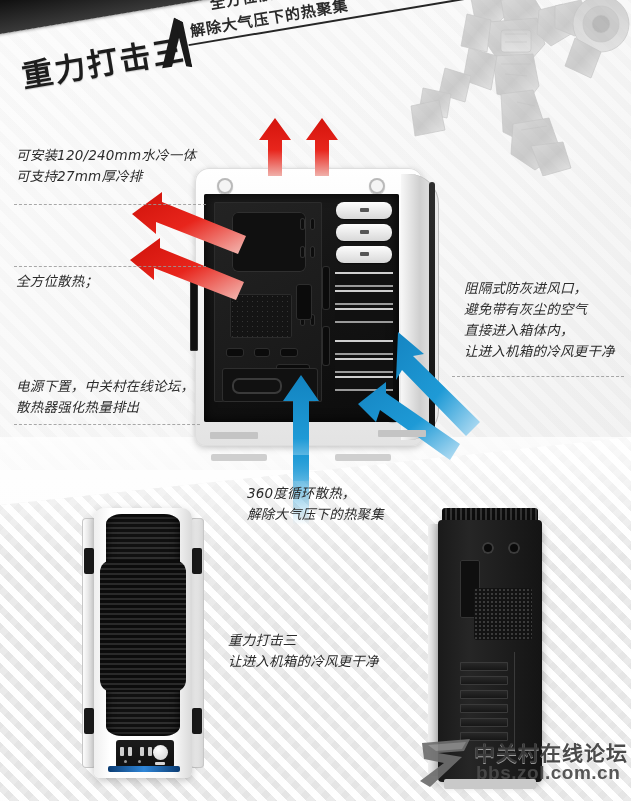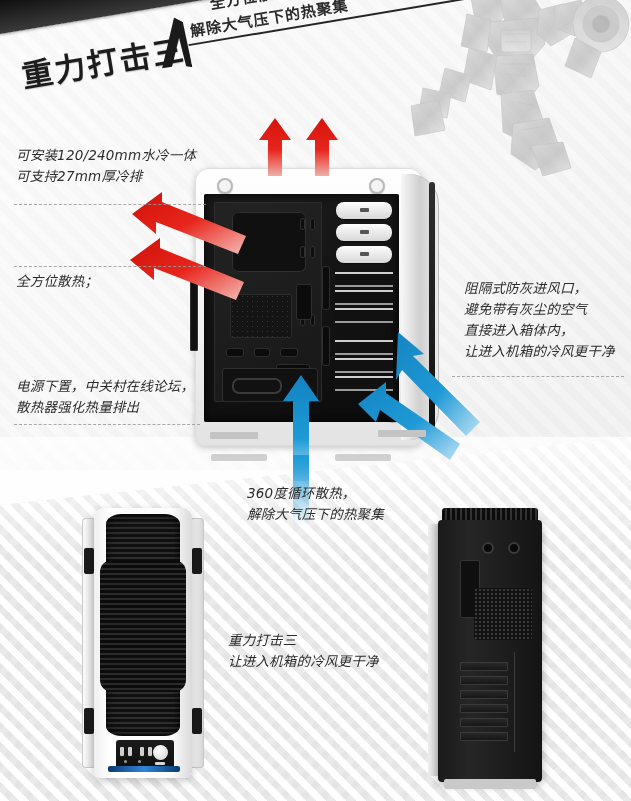--- a/index.html
+++ b/index.html
@@ -536,14 +536,22 @@
       <div class="pr-pci" style="top:156px;"></div>
       <div class="pr-pci" style="top:170px;"></div>
       <div class="pr-pci" style="top:184px;"></div>
       <div class="pr-pci" style="top:198px;"></div>
       <div class="pr-pci" style="top:212px;"></div>
       <div style="position:absolute;left:76px;top:132px;width:1px;height:100px;background:#3a3a3a;"></div>
     </div>
     <div class="pr-foot"></div>
   </div>
 
+  <div class="watermark">
+    <svg class="wm-z" viewBox="0 0 56 52">
+      <path d="M4 6 L52 2 L46 14 L20 16 L44 20 L12 50 L2 44 L26 26 L6 22 Z" fill="#6e6e6e"></path>
+      <path d="M10 8 L48 5 L44 12 L18 14 Z" fill="#8d8d8d"></path>
+    </svg>
+    <div class="wm-cn">中关村在线论坛</div>
+    <div class="wm-url">bbs.zol.com.cn</div>
+  </div>
 
 </div>
 
 </body></html>

